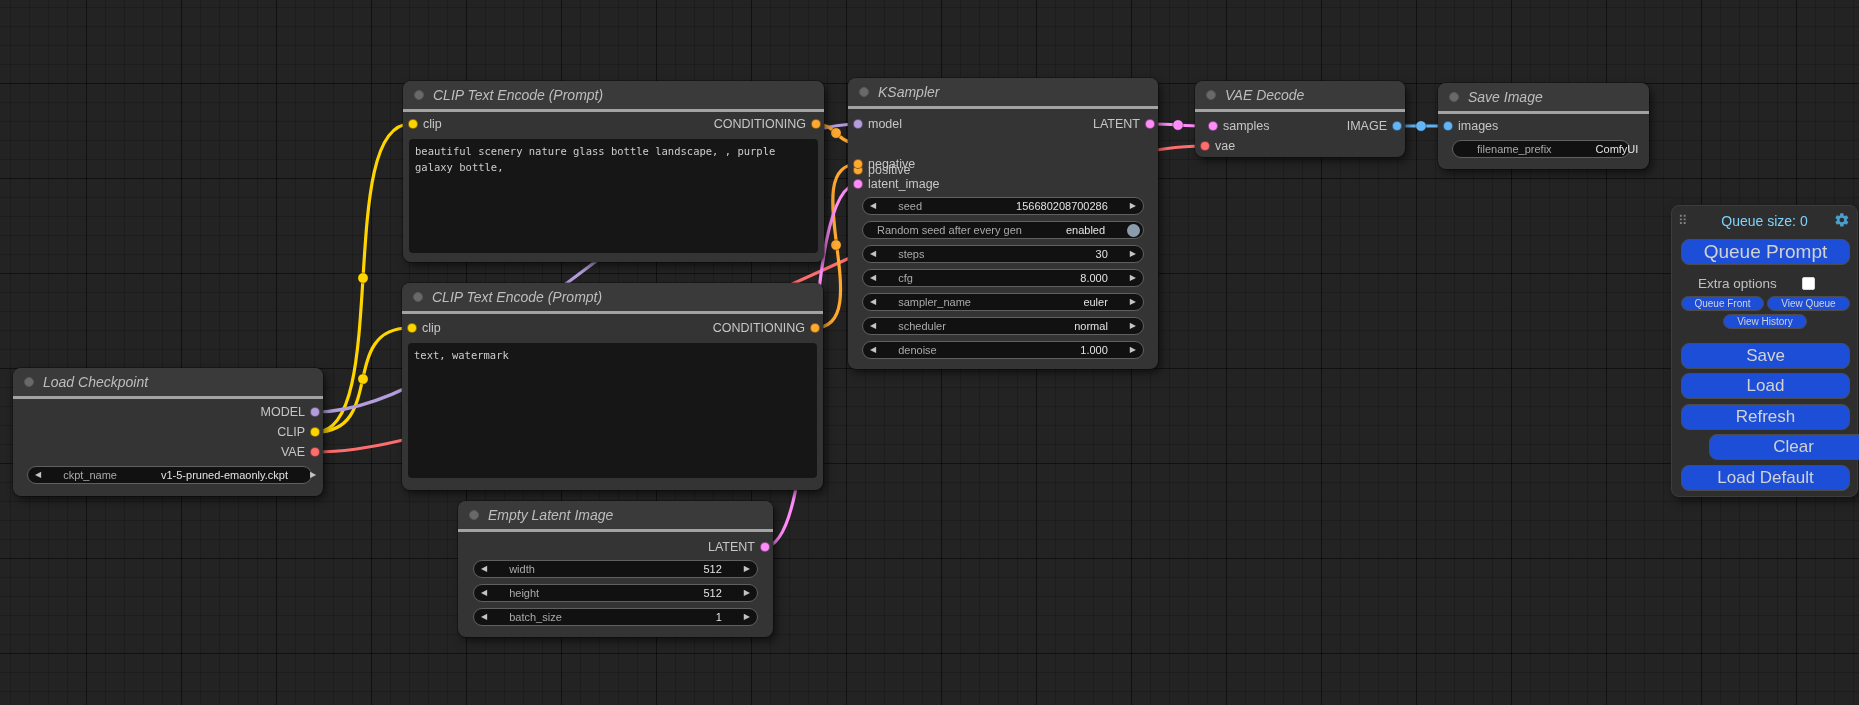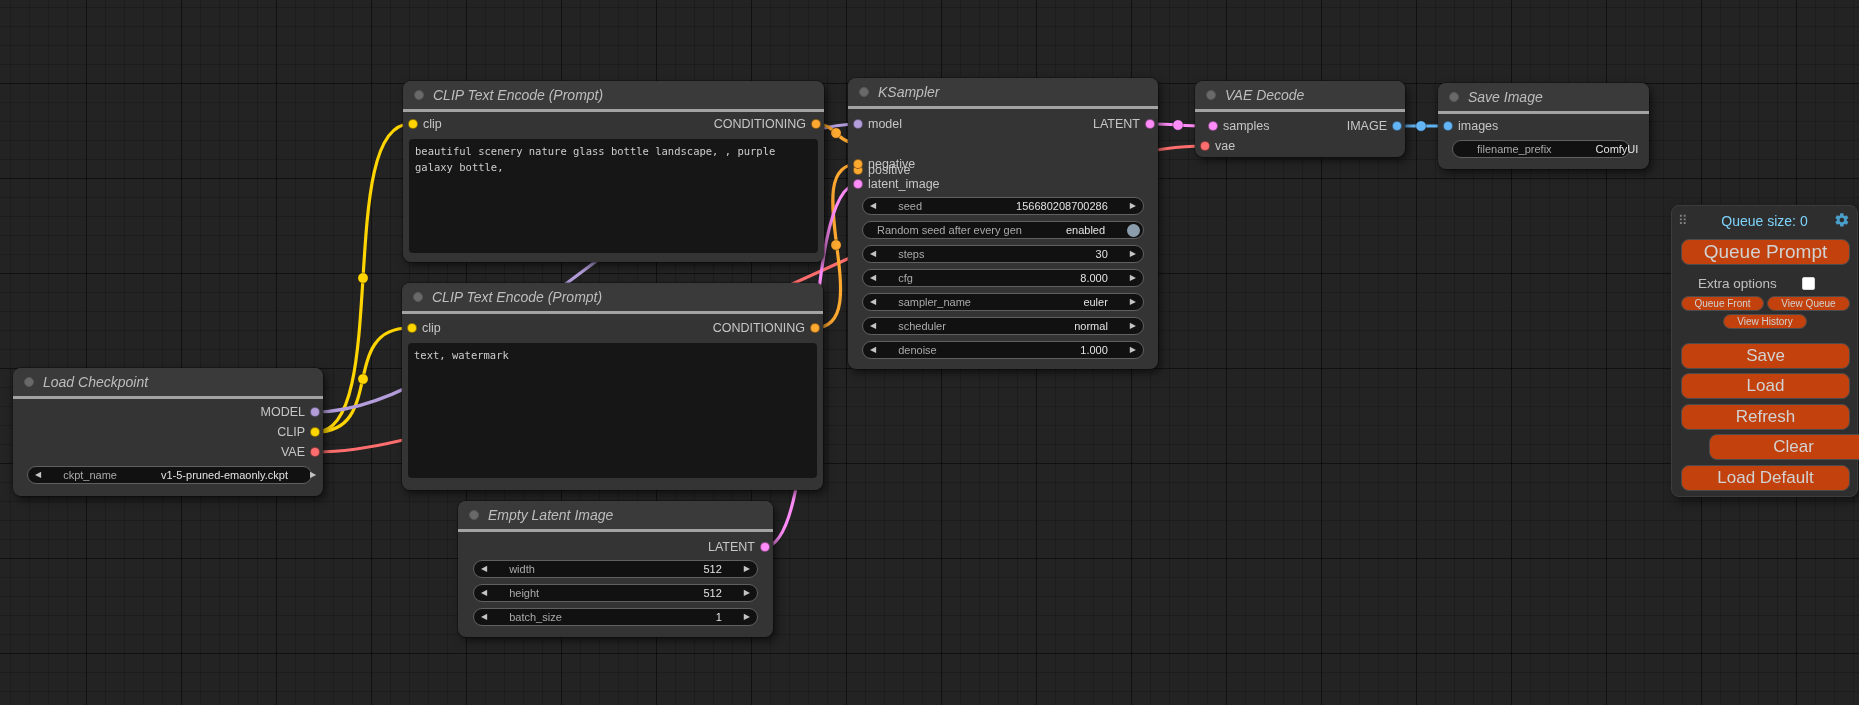--- a/index.html
+++ b/index.html
@@ -67,21 +67,21 @@
   #queue-panel{
     position:absolute;z-index:3;left:1671px;top:205px;width:187px;height:292px;
     background:#2e2e2e;border:1px solid #3c3c3c;border-radius:8px;box-sizing:border-box;
     box-shadow:3px 4px 10px rgba(0,0,0,.5);color:#c5c5c5;
   }
   #queue-panel .abs{position:absolute;}
   .drag-handle{left:6px;top:6px;font-size:13px;color:#808080;line-height:18px;}
   .queue-size{left:0;right:0;top:7px;text-align:center;font-size:14px;color:#7dd3fc;}
   .gear{right:7px;top:6px;width:16px;height:16px;}
   .btn{
-    position:absolute;background:#c2410c;border:1px solid #4c4c4c;border-radius:8px;
+    position:absolute;background:#1d4ed8;border:1px solid #4c4c4c;border-radius:8px;
     color:#d2d2d2;text-align:center;box-sizing:border-box;cursor:pointer;
   }
   .btn.big{left:9px;width:169px;height:26px;font-size:17px;line-height:24px;}
   .btn.small{height:15px;font-size:10px;line-height:13px;border-radius:8px;}
   .extra-label{left:26px;top:70px;font-size:13.5px;color:#c0c0c0;}
   .chk{left:130px;top:71px;width:13px;height:13px;background:#fff;border-radius:2px;border:1px solid #d8d8d8;box-sizing:border-box;}
 </style>
 </head>
 <body>
 

